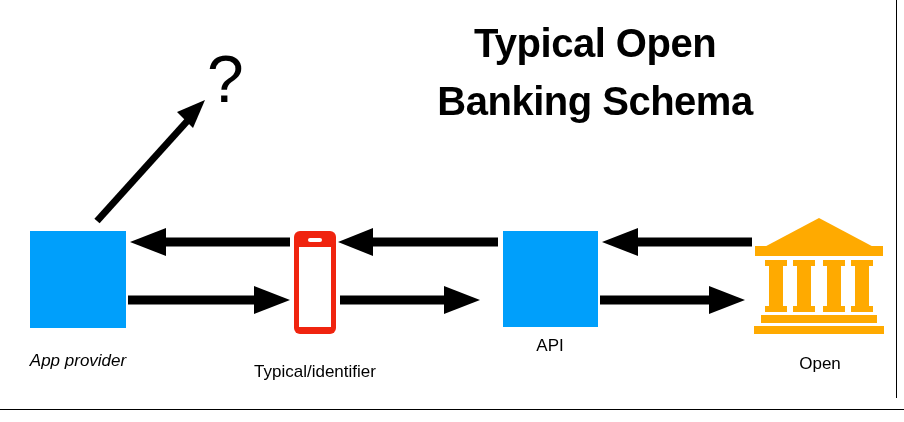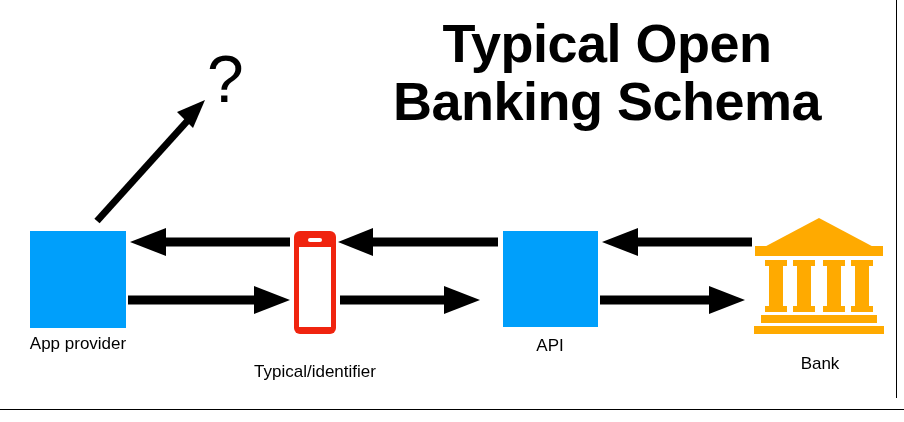--- a/index.html
+++ b/index.html
@@ -32,27 +32,27 @@
     left: 0px;
     top: 409px;
     width: 904px;
     height: 1px;
     background: #000000;
   }
 
   
   #title {
     position: absolute;
-    left: 342px;
+    left: 330px;
     top: 14px;
     width: 530px;
     text-align: center;
     font-family: "Liberation Sans", sans-serif;
     font-weight: bold;
-    font-size: 54px;
+    font-size: 40px;
     line-height: 58px;
     letter-spacing: -0.5px;
     color: #000000;
     white-space: pre-line;
   }
 
   
   #question-mark {
     position: absolute;
     left: 207px;
@@ -126,21 +126,21 @@
   
   .node-label {
     position: absolute;
     font-family: "Liberation Sans", sans-serif;
     font-size: 17px;
     line-height: 20px;
     color: #000000;
     text-align: center;
     white-space: nowrap;
   }
-  #label-app-provider  { left: 0px;   top: 334px; width: 156px; }
+  #label-app-provider  { left: 0px;   top: 351px; width: 156px; font-style: italic; }
   #label-mobile        { left: 235px; top: 362px; width: 160px; }
   #label-api           { left: 490px; top: 336px; width: 120px; }
   #label-bank          { left: 760px; top: 354px; width: 120px; }
 </style>
 </head>
 <body>
 
 <div id="canvas">
 
   <div id="frame-right"></div>
@@ -216,15 +216,15 @@
       <rect x="71" y="90" width="22" height="6"></rect>
 
       <rect x="99" y="44" width="22" height="6"></rect>
       <rect x="103" y="50" width="14" height="40"></rect>
       <rect x="99" y="90" width="22" height="6"></rect>
     </g>
 
     <rect x="9" y="99" width="116" height="8" fill="#ffaa00"></rect>
     <rect x="2" y="110" width="130" height="8" fill="#ffaa00"></rect>
   </svg>
-  <div id="label-bank" class="node-label">Bank</div>
+  <div id="label-bank" class="node-label">Open</div>
 
 </div>
 
 </body></html>

